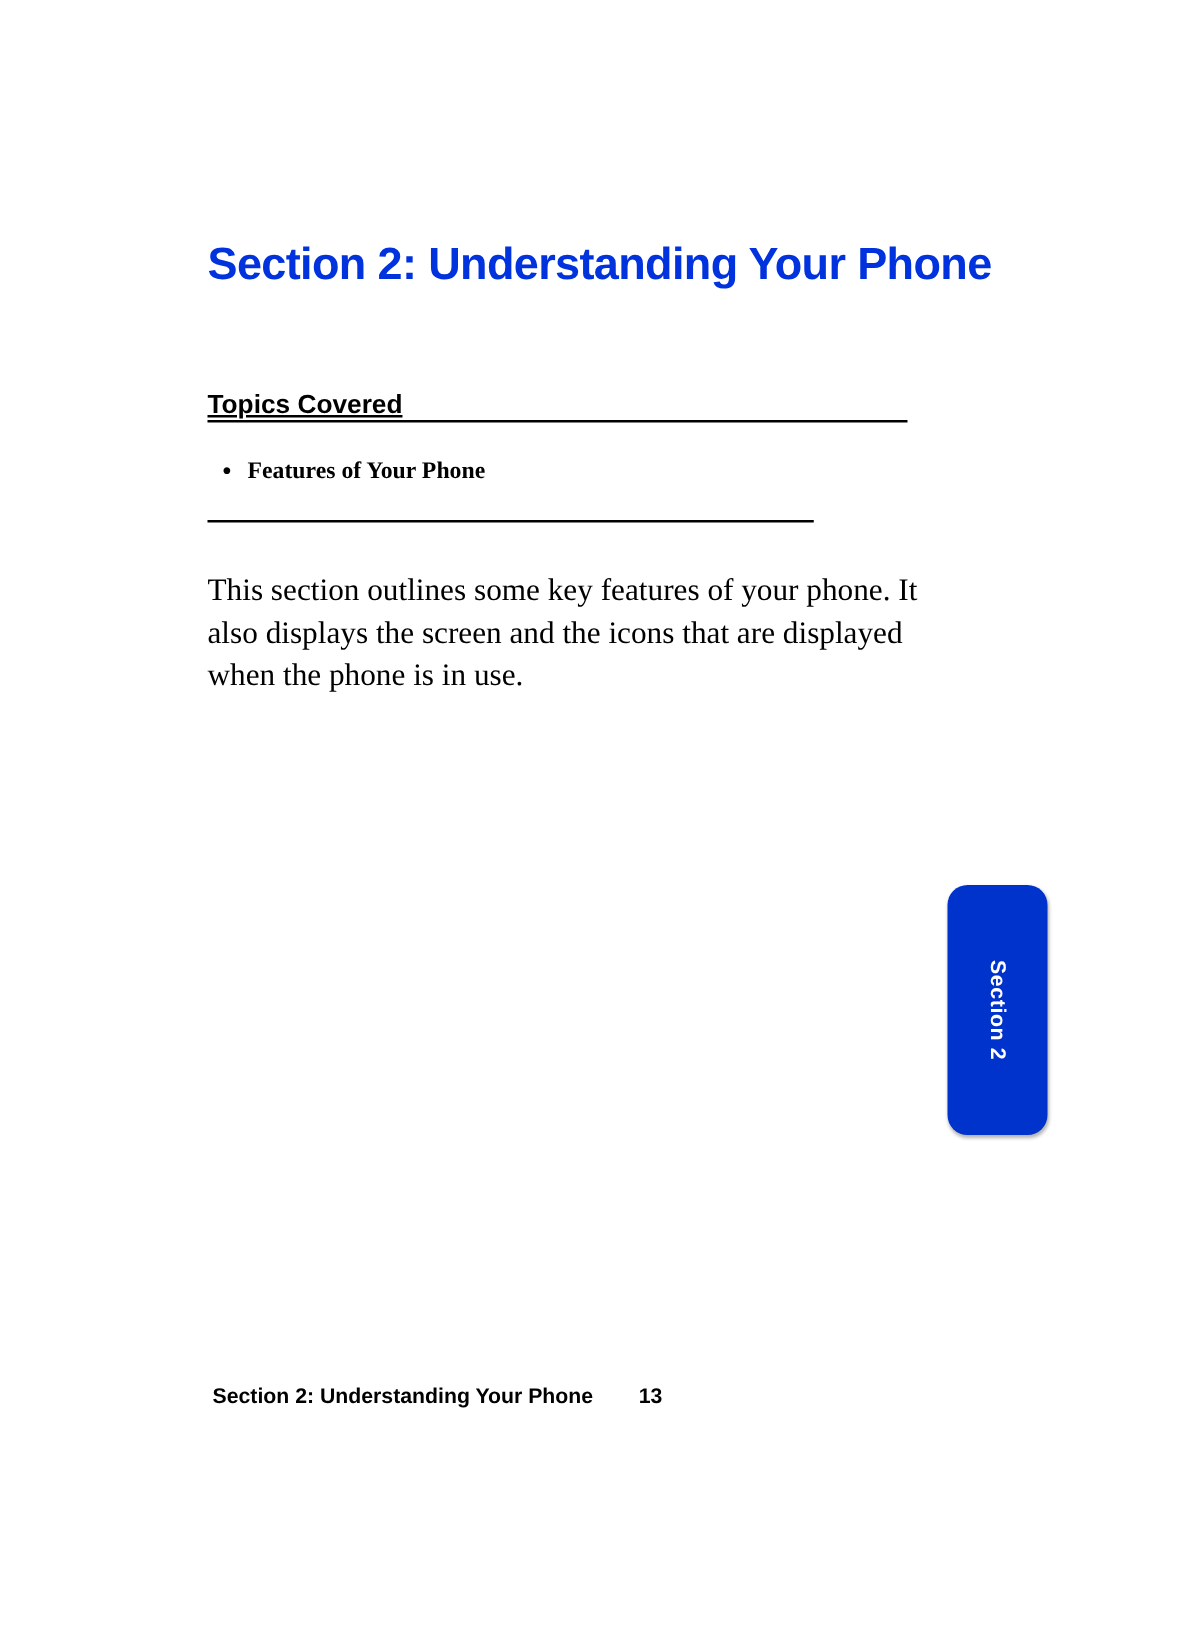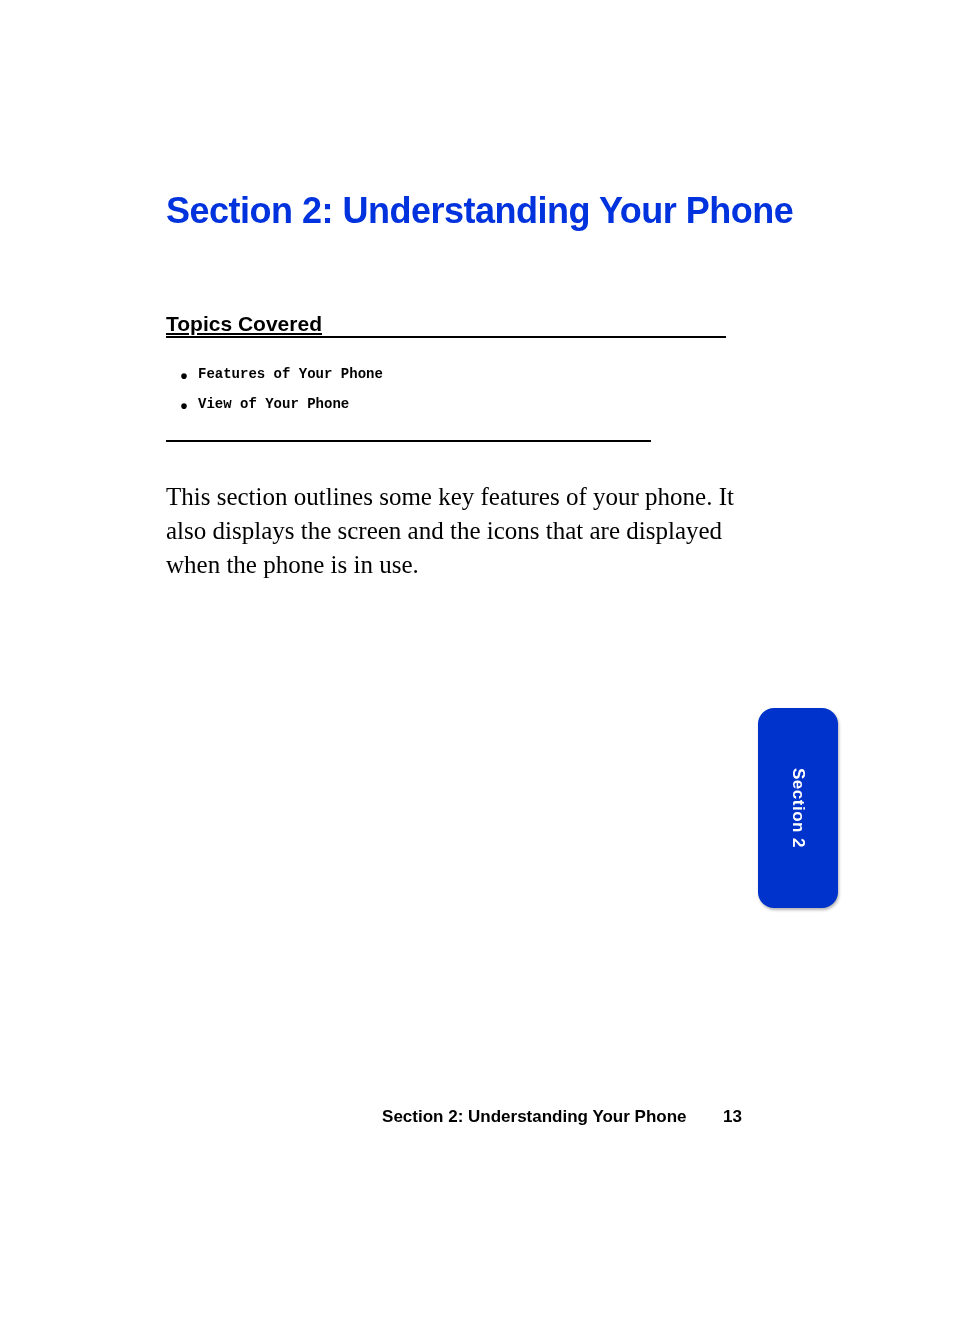--- a/index.html
+++ b/index.html
@@ -39,23 +39,23 @@
       border-top: 2.5px solid #000000;
       width: 560px;
       margin-bottom: 28px;
     }
     .topics-list {
       list-style: none;
       padding-left: 12px;
       margin-bottom: 28px;
     }
     .topics-list li {
-      font-size: 14px;
+      font-size: 19px;
       font-weight: bold;
-      font-family: Liberation Mono, monospace;
+      font-family: Liberation Serif, serif;
       font-stretch: condensed;
       color: #000000;
       margin-bottom: 14px;
       position: relative;
       padding-left: 20px;
     }
     .topics-list li::before {
       content: "•";
       position: absolute;
       left: 0;
@@ -95,21 +95,21 @@
       font-stretch: condensed;
       writing-mode: vertical-rl;
       text-orientation: mixed;
       letter-spacing: 0.5px;
     }
     .footer {
       position: absolute;
       bottom: 192px;
       left: 0;
       width: 100%;
-      text-align: center;
+      text-align: left;
       padding-left: 170px;
     }
     .footer-text {
       font-size: 17px;
       font-weight: bold;
       font-family: Arial, Helvetica, sans-serif;
       font-stretch: condensed;
       color: #000000;
     }
     .footer-page {
@@ -125,21 +125,20 @@
 <body>
 
 <div class="page-content">
   <h1 class="section-title">Section 2: Understanding Your Phone</h1>
 
   <h2 class="topics-heading">Topics Covered</h2>
   <hr class="divider-top">
 
   <ul class="topics-list">
     <li>Features of Your Phone</li>
-    <li>View of Your Phone</li>
   </ul>
 
   <hr class="divider-bottom">
 
   <p class="body-text">This section outlines some key features of your phone. It also displays the screen and the icons that are displayed when the phone is in use.</p>
 </div>
 
 <div class="section-tab">
   <span class="section-tab-text">Section 2</span>
 </div>

